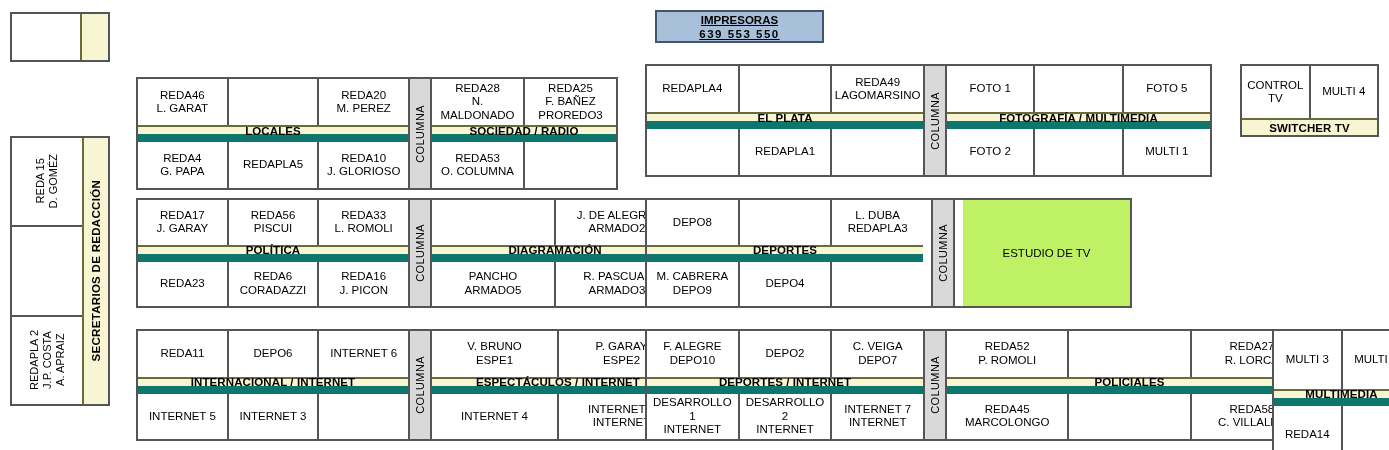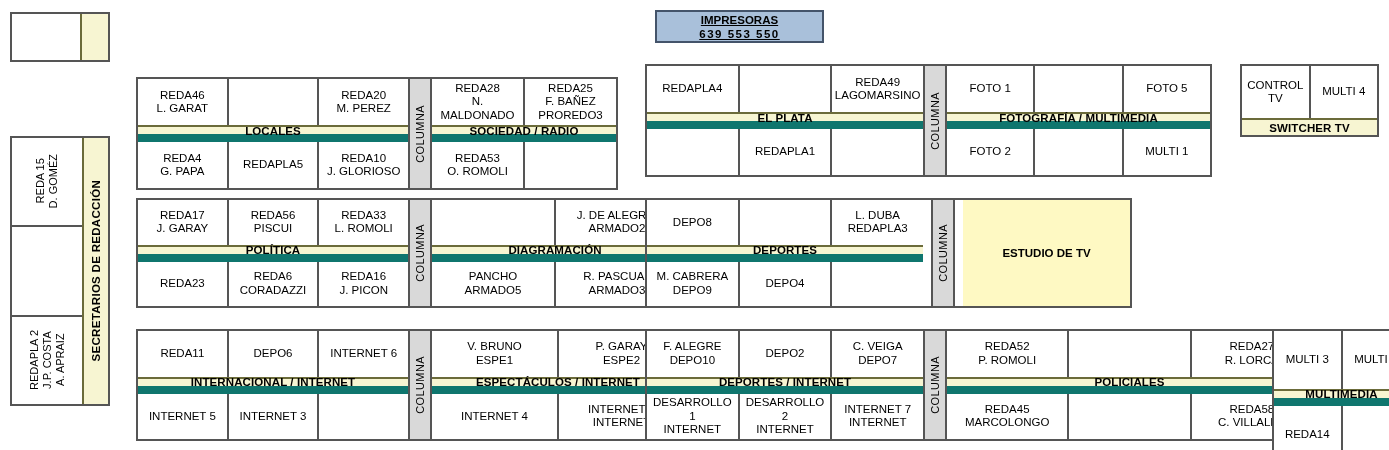--- a/index.html
+++ b/index.html
@@ -51,23 +51,23 @@
   }
   .columna span{
     writing-mode:vertical-rl;
     transform:rotate(180deg);
     font-size:11px;
     letter-spacing:0.4px;
     white-space:nowrap;
   }
   .studio{
     flex:1 1 auto;
-    background:#fef9c3;
-    display:flex;align-items:center;justify-content:center;
-    font-weight:bold;font-size:11.5px;
+    background:#bef264;
+    display:flex;align-items:center;justify-content:center;
+    font-weight:normal;font-size:11.5px;
     box-sizing:border-box;
   }
 
   
   .printers{
     background:#a9c0da;
     border:2px solid #44546a;
     display:flex;flex-direction:column;align-items:center;justify-content:center;
     font-weight:bold;font-size:11.5px;line-height:14px;
     box-sizing:border-box;
@@ -167,21 +167,21 @@
     <div class="grp-row">
       <div class="cell">REDA28
 N. MALDONADO</div>
       <div class="cell">REDA25
 F. BAÑEZ
 PROREDO3</div>
     </div>
     <div class="label-bar">SOCIEDAD / RADIO</div>
     <div class="grp-row">
       <div class="cell">REDA53
-O. ROMOLI</div>
+O. COLUMNA</div>
       <div class="cell"></div>
     </div>
   </div>
 </div>
 
 <div class="abs block" style="left:645px;top:64px;width:567px;height:113px;">
   <div class="grp" style="flex:0 0 276px;">
     <div class="grp-row">
       <div class="cell">REDAPLA4</div>
       <div class="cell"></div>

